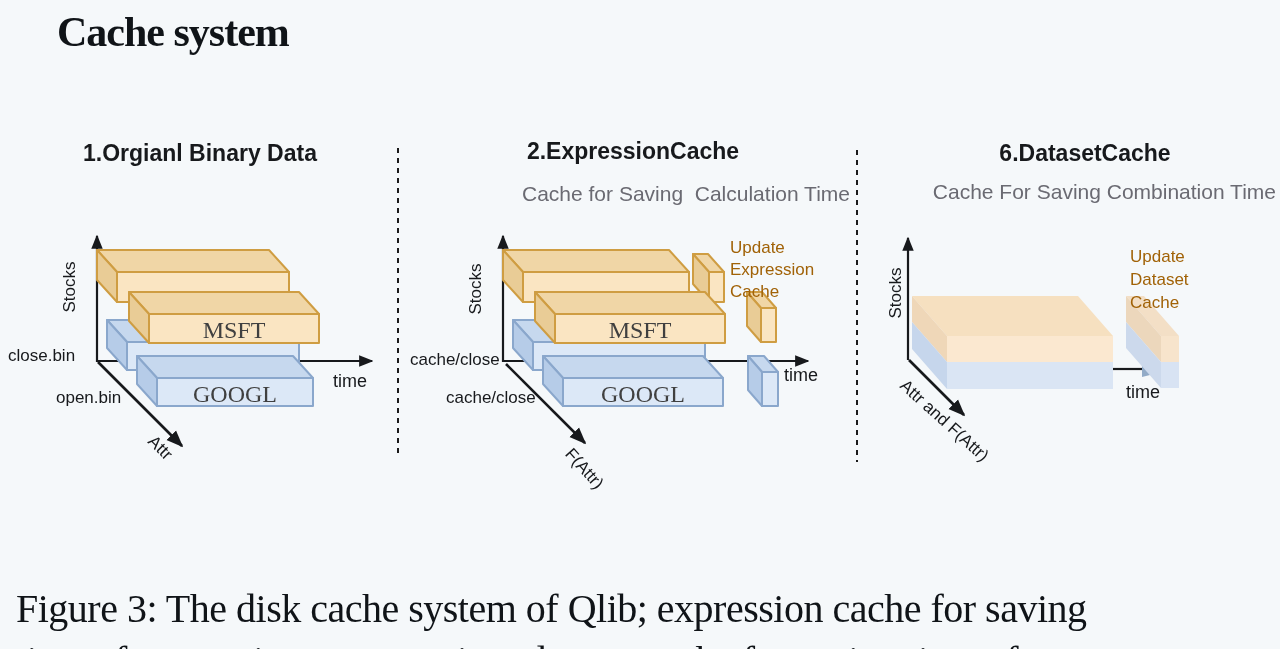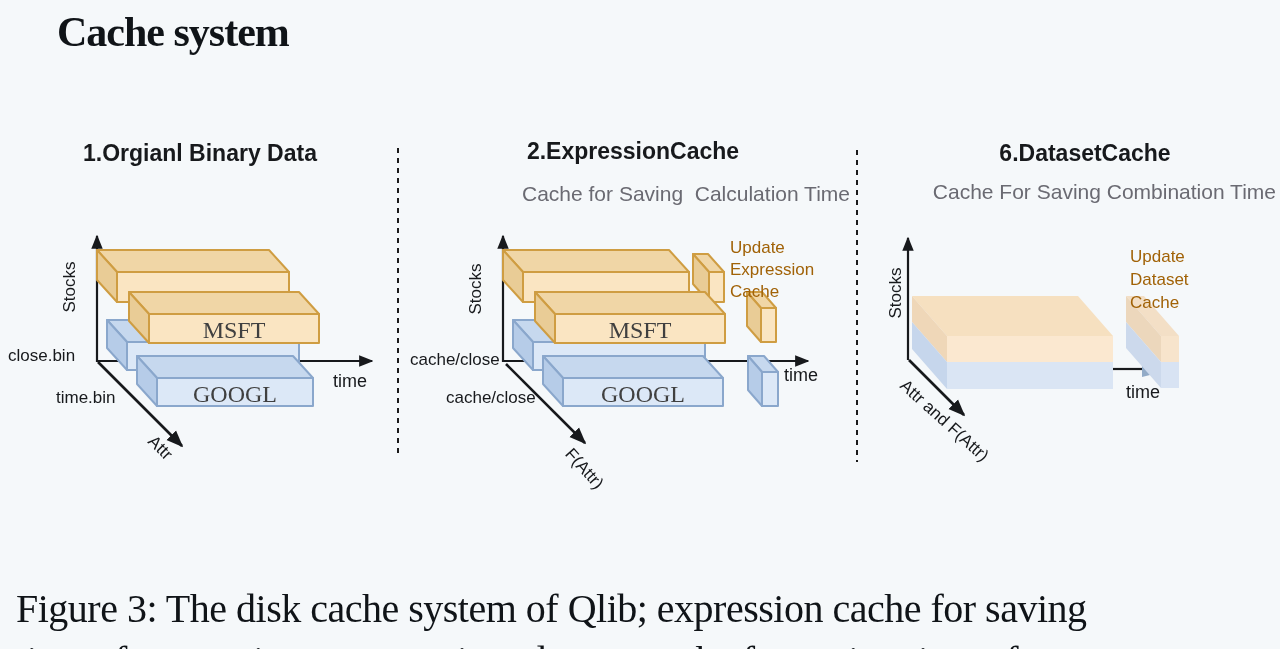--- a/index.html
+++ b/index.html
@@ -159,21 +159,21 @@
       <polygon class="u-ofront" points="1161,336 1179,336 1179,362 1161,362"></polygon>
       <polygon class="u-bfront" points="1161,362 1179,362 1179,388 1161,388"></polygon>
     </g>
   </svg>
 
   <div class="txt page-title" style="left:18px;top:8px;margin-left:39px;">Cache system</div>
 
   <div class="txt panel-title" style="left:40px;top:140px;width:320px;">1.Orgianl Binary Data</div>
   <div class="txt axis-label rot" style="left:70px;top:287px;--r:-90deg;">Stocks</div>
   <div class="txt row-label" style="left:8px;top:346px;width:88px;text-align:left;">close.bin</div>
-  <div class="txt row-label" style="left:56px;top:388px;">time.bin</div>
+  <div class="txt row-label" style="left:56px;top:388px;">open.bin</div>
   <div class="txt bar-label" style="left:179px;top:317px;width:110px;">MSFT</div>
   <div class="txt bar-label" style="left:179px;top:381px;width:112px;">GOOGL</div>
   <div class="txt time-label" style="left:333px;top:371px;">time</div>
   <div class="txt axis-label rot" style="left:160px;top:448px;--r:45deg;">Attr</div>
 
   <div class="txt panel-title" style="left:468px;top:138px;width:330px;">2.ExpressionCache</div>
   <div class="txt subtitle" style="left:450px;top:182px;width:400px;">Cache for Saving  Calculation Time</div>
   <div class="txt axis-label rot" style="left:476px;top:289px;--r:-90deg;">Stocks</div>
   <div class="txt row-label" style="left:410px;top:350px;width:88px;text-align:right;">cache/close</div>
   <div class="txt row-label" style="left:446px;top:388px;">cache/close</div>

